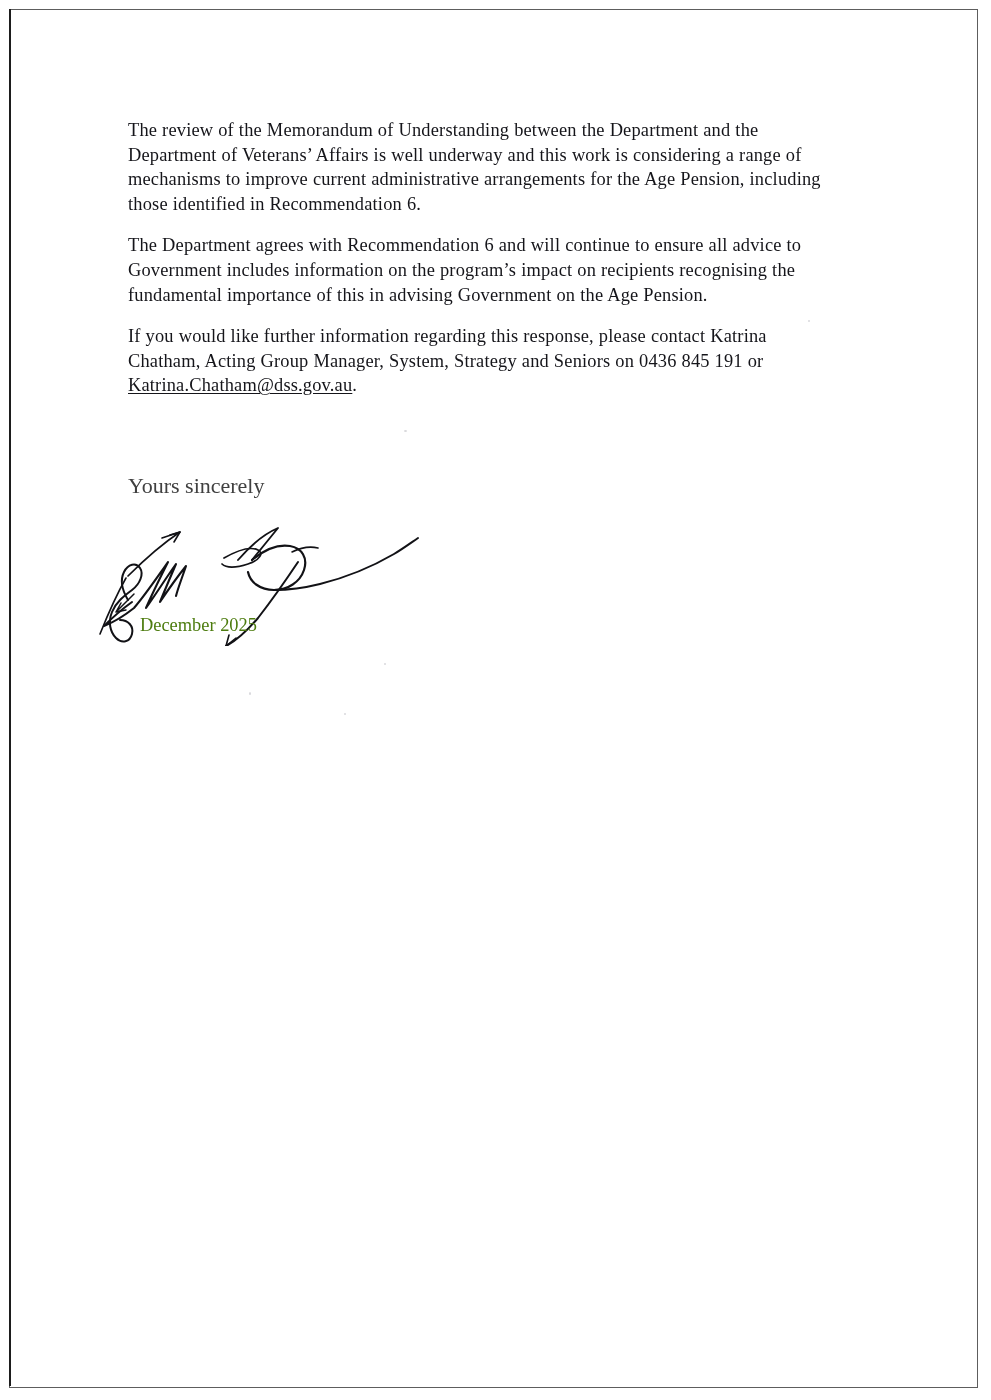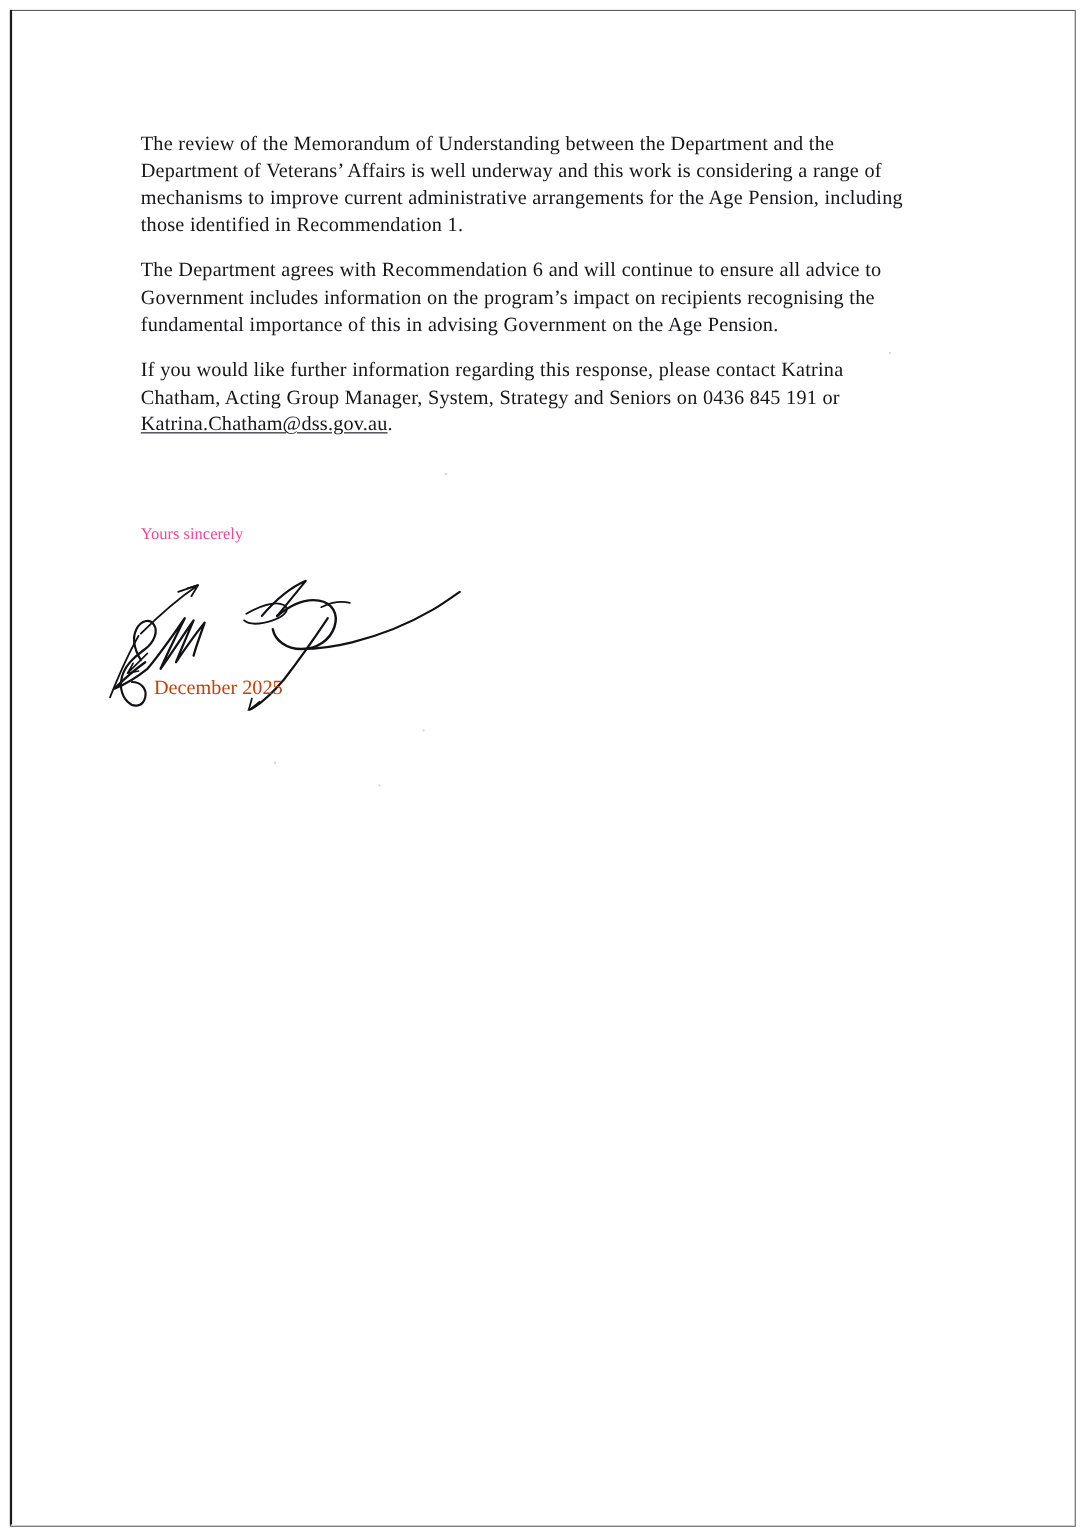--- a/index.html
+++ b/index.html
@@ -49,58 +49,58 @@
     text-align: left;
     word-spacing: 0.01em;
   }
   p.para:last-child { margin-bottom: 16px; }
   .bold { font-weight: bold; }
   .underline { text-decoration: underline; text-underline-offset: 2px; }
   .closing {
     position: absolute;
     left: 128px;
     top: 474px;
-    font-size: 15px;
+    font-size: 22px;
     line-height: 24.6px;
-    color: #ec4899;
+    color: #404040;
   }
   .signature-block {
     position: absolute;
     left: 88px;
     top: 516px;
     width: 340px;
     height: 130px;
   }
   .signature-block svg { display: block; }
   .date-line {
     position: absolute;
     left: 140px;
     top: 613px;
     font-size: 18.4px;
     line-height: 24.6px;
-    color: #c2410c;
+    color: #4d7c0f;
     white-space: nowrap;
   }
   .speck {
     position: absolute;
     background: #d8d8dc;
     border-radius: 50%;
     pointer-events: none;
   }
 </style>
 </head>
 <body>
 
 <div class="page">
 
   <div class="scan-border"></div>
 
   <div class="letter-body">
 
-    <p class="para"><span>The review of the Memorandum of Understanding between the Department and the Department of Veterans’ Affairs is well underway and this work is considering a range of mechanisms to improve current administrative arrangements for the Age Pension, including those identified in Recommendation 1.</span></p>
+    <p class="para"><span>The review of the Memorandum of Understanding between the Department and the Department of Veterans’ Affairs is well underway and this work is considering a range of mechanisms to improve current administrative arrangements for the Age Pension, including those identified in Recommendation 6.</span></p>
 
     <p class="para"><span>The Department agrees with Recommendation 6 and will continue to ensure all advice to Government includes information on the program’s impact on recipients recognising the fundamental importance of this in advising Government on the Age Pension.</span></p>
 
 
     <p class="para"><span>If you would like further information regarding this response, please contact Katrina Chatham, Acting Group Manager, System, Strategy and Seniors on 0436 845 191 or </span><span class="underline">Katrina.Chatham@dss.gov.au</span><span>.</span></p>
 
   </div>
 
   <div class="closing">Yours sincerely</div>
 

